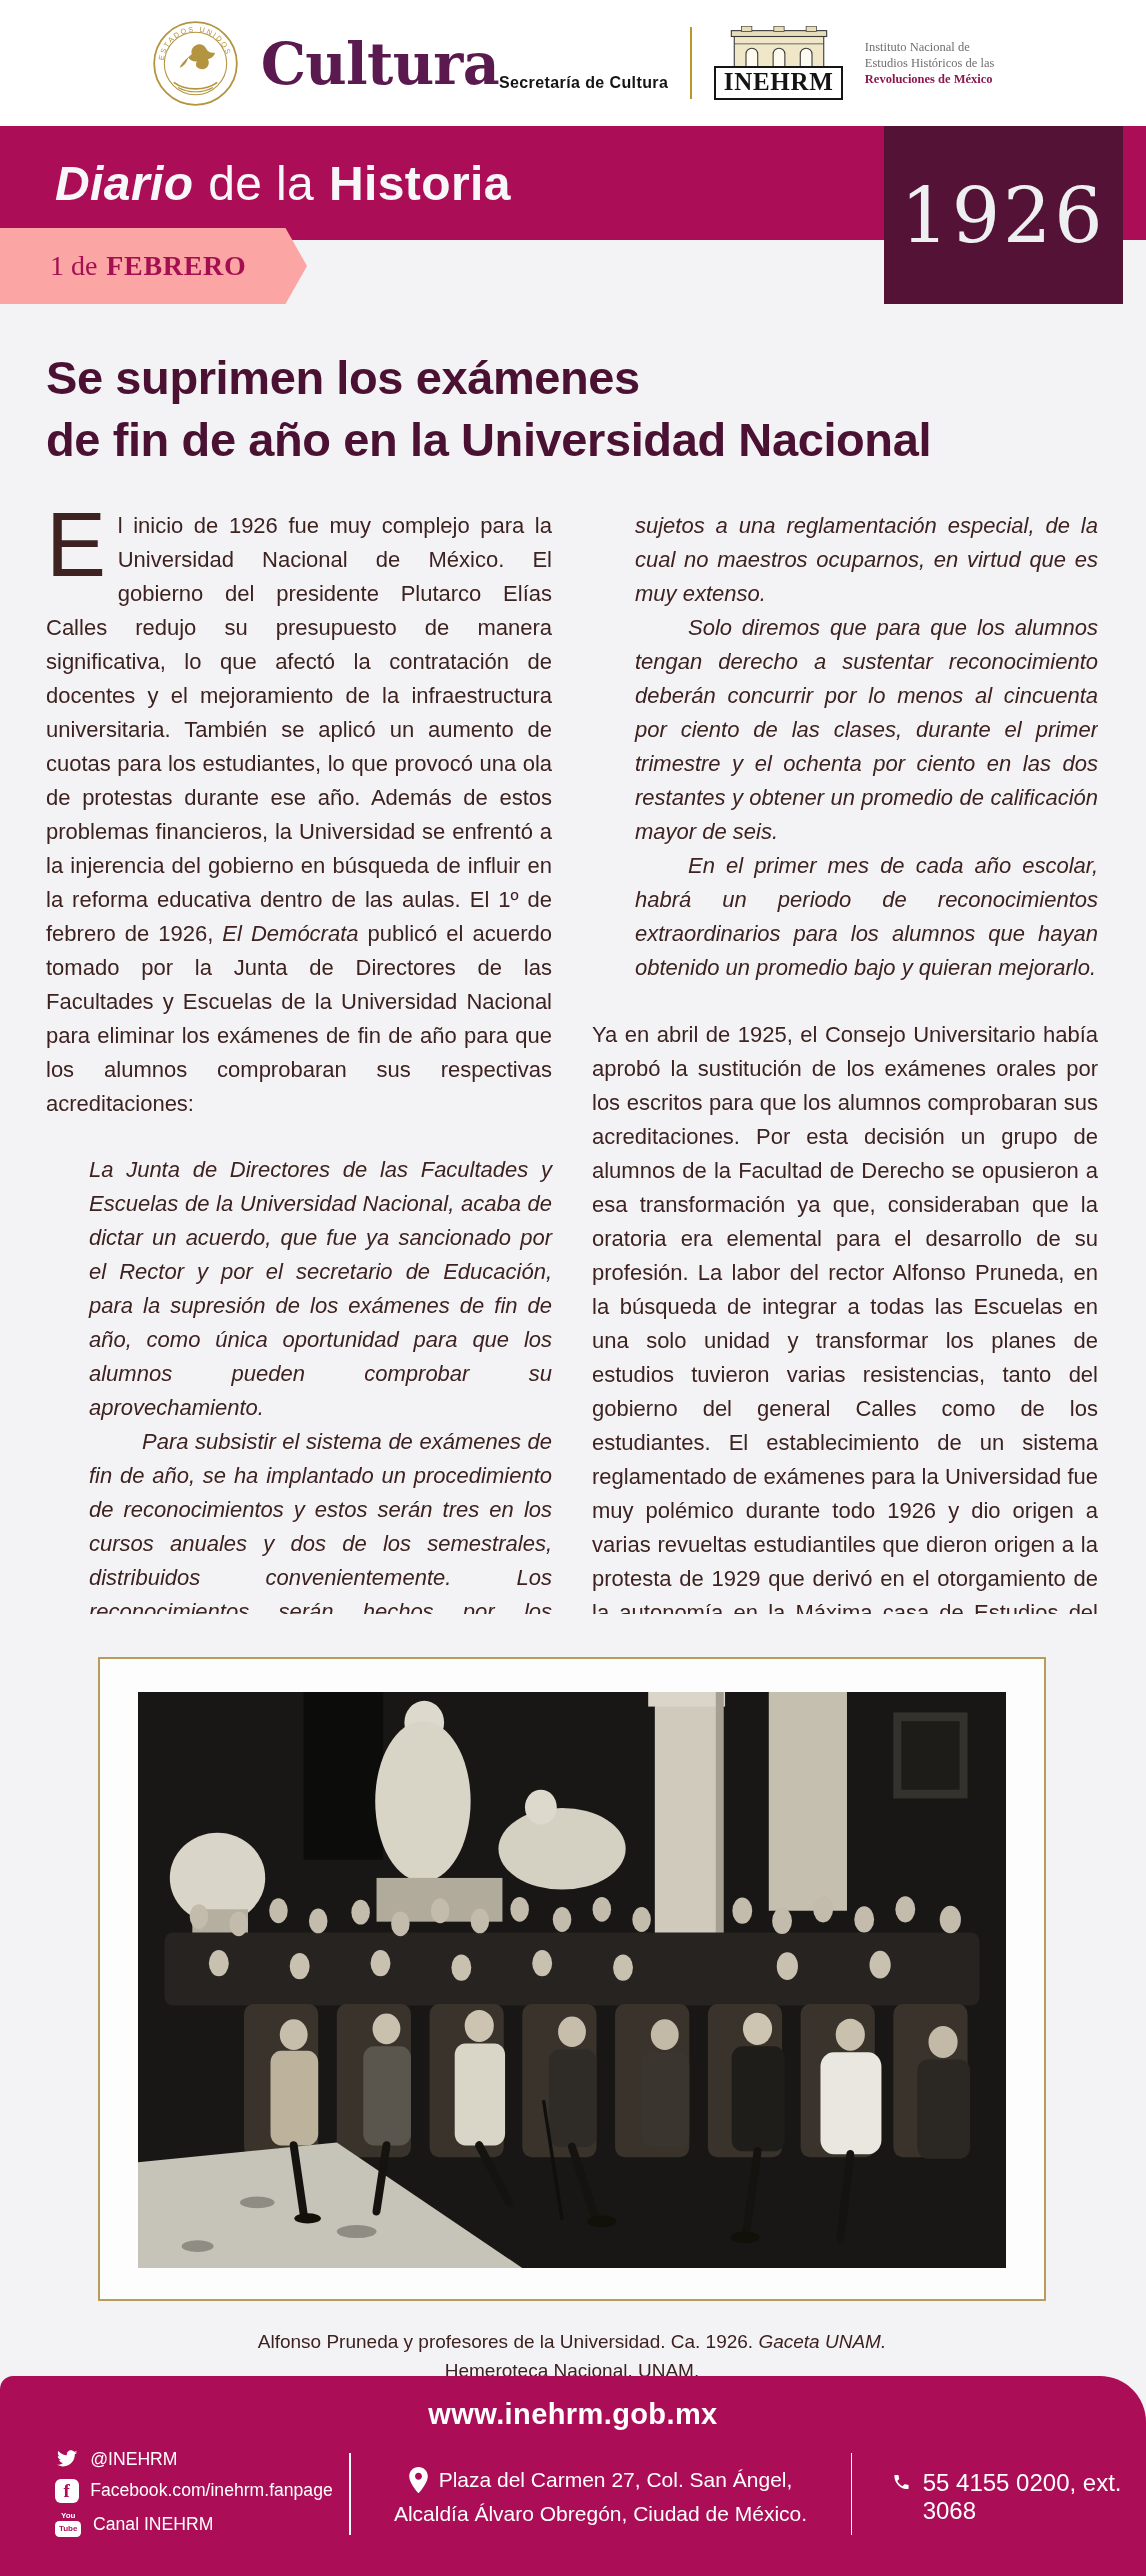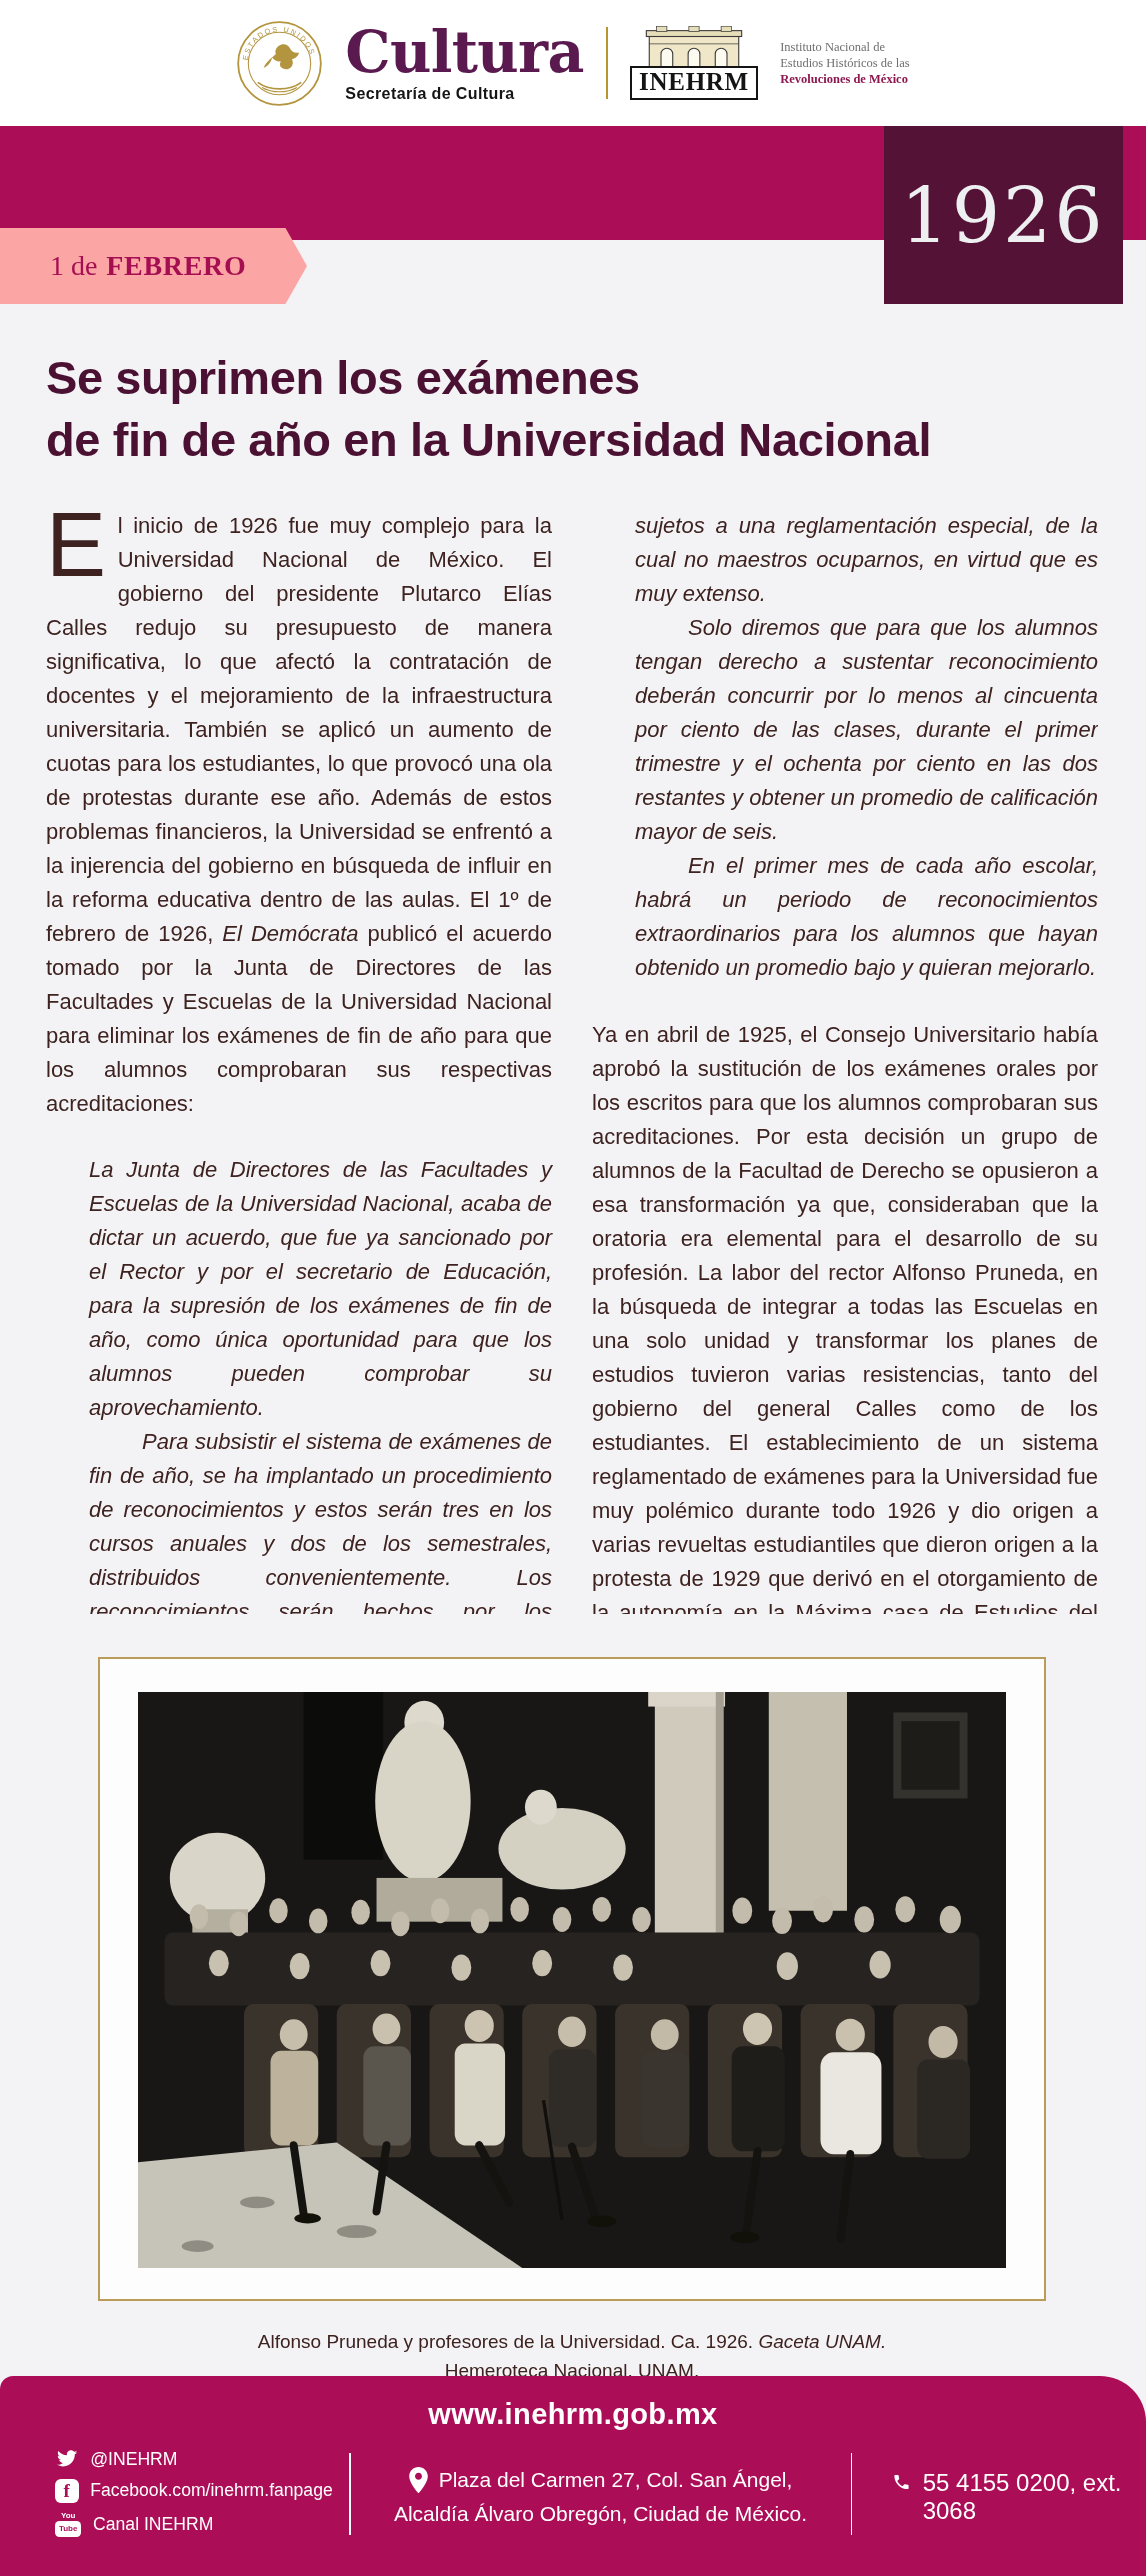--- a/index.html
+++ b/index.html
@@ -6,21 +6,21 @@
   body { background:#d8d8da; }
   .page {
     position:relative; width:1146px; height:2576px; margin:0 auto;
     background:#f3f3f5; overflow:hidden;
     font-family:"Liberation Sans", sans-serif; color:#3d2220;
   }
 
   
   .header { height:126px; background:#ffffff; display:flex; align-items:center; justify-content:center; gap:22px; }
   .seal svg { display:block; }
-  .cultura-block { display:flex; flex-direction:column; align-items:flex-start; }
+  .cultura-block { display:flex; flex-direction:row; align-items:flex-end; }
   .cultura-wordmark { font-family:"DejaVu Serif", serif; font-weight:700; font-size:57px; line-height:57px; color:#5a1a4f; letter-spacing:-0.7px; }
   .cultura-tagline { font-size:16px; font-weight:700; color:#151515; margin-top:4.4px; letter-spacing:0.4px; }
   .gold-divider { width:2.2px; height:72px; background:#b8962e; }
   .inehrm-logo { display:flex; flex-direction:column; align-items:center; }
   .inehrm-box { border:2.2px solid #141414; background:#fff; padding:0.7px 7.3px 2.2px; margin-top:-2.9px; }
   .inehrm-abbr { font-family:"Liberation Serif", serif; font-weight:700; font-size:25px; letter-spacing:0.7px; color:#141414; }
   .inehrm-name { font-family:"Liberation Serif", serif; font-size:12.5px; line-height:16px; color:#6f6f6f; }
   .inehrm-name .l3 { color:#8c1850; font-weight:700; }
 
   
@@ -129,20 +129,23 @@
       </div>
     </div>
     <div class="inehrm-name">
       <div>Instituto Nacional de</div>
       <div>Estudios Históricos de las</div>
       <div class="l3">Revoluciones de México</div>
     </div>
   </div>
 
   <div class="banner">
+    <div class="banner-title">
+      <span class="t1">Diario</span><span class="t2">de la</span><span class="t3">Historia</span>
+    </div>
     <div class="year-box">
       <span>1926</span>
     </div>
     <div class="date-tag">
       <span class="day">1 de</span>
       <span class="month">FEBRERO</span>
     </div>
   </div>
 
   <div class="article">

